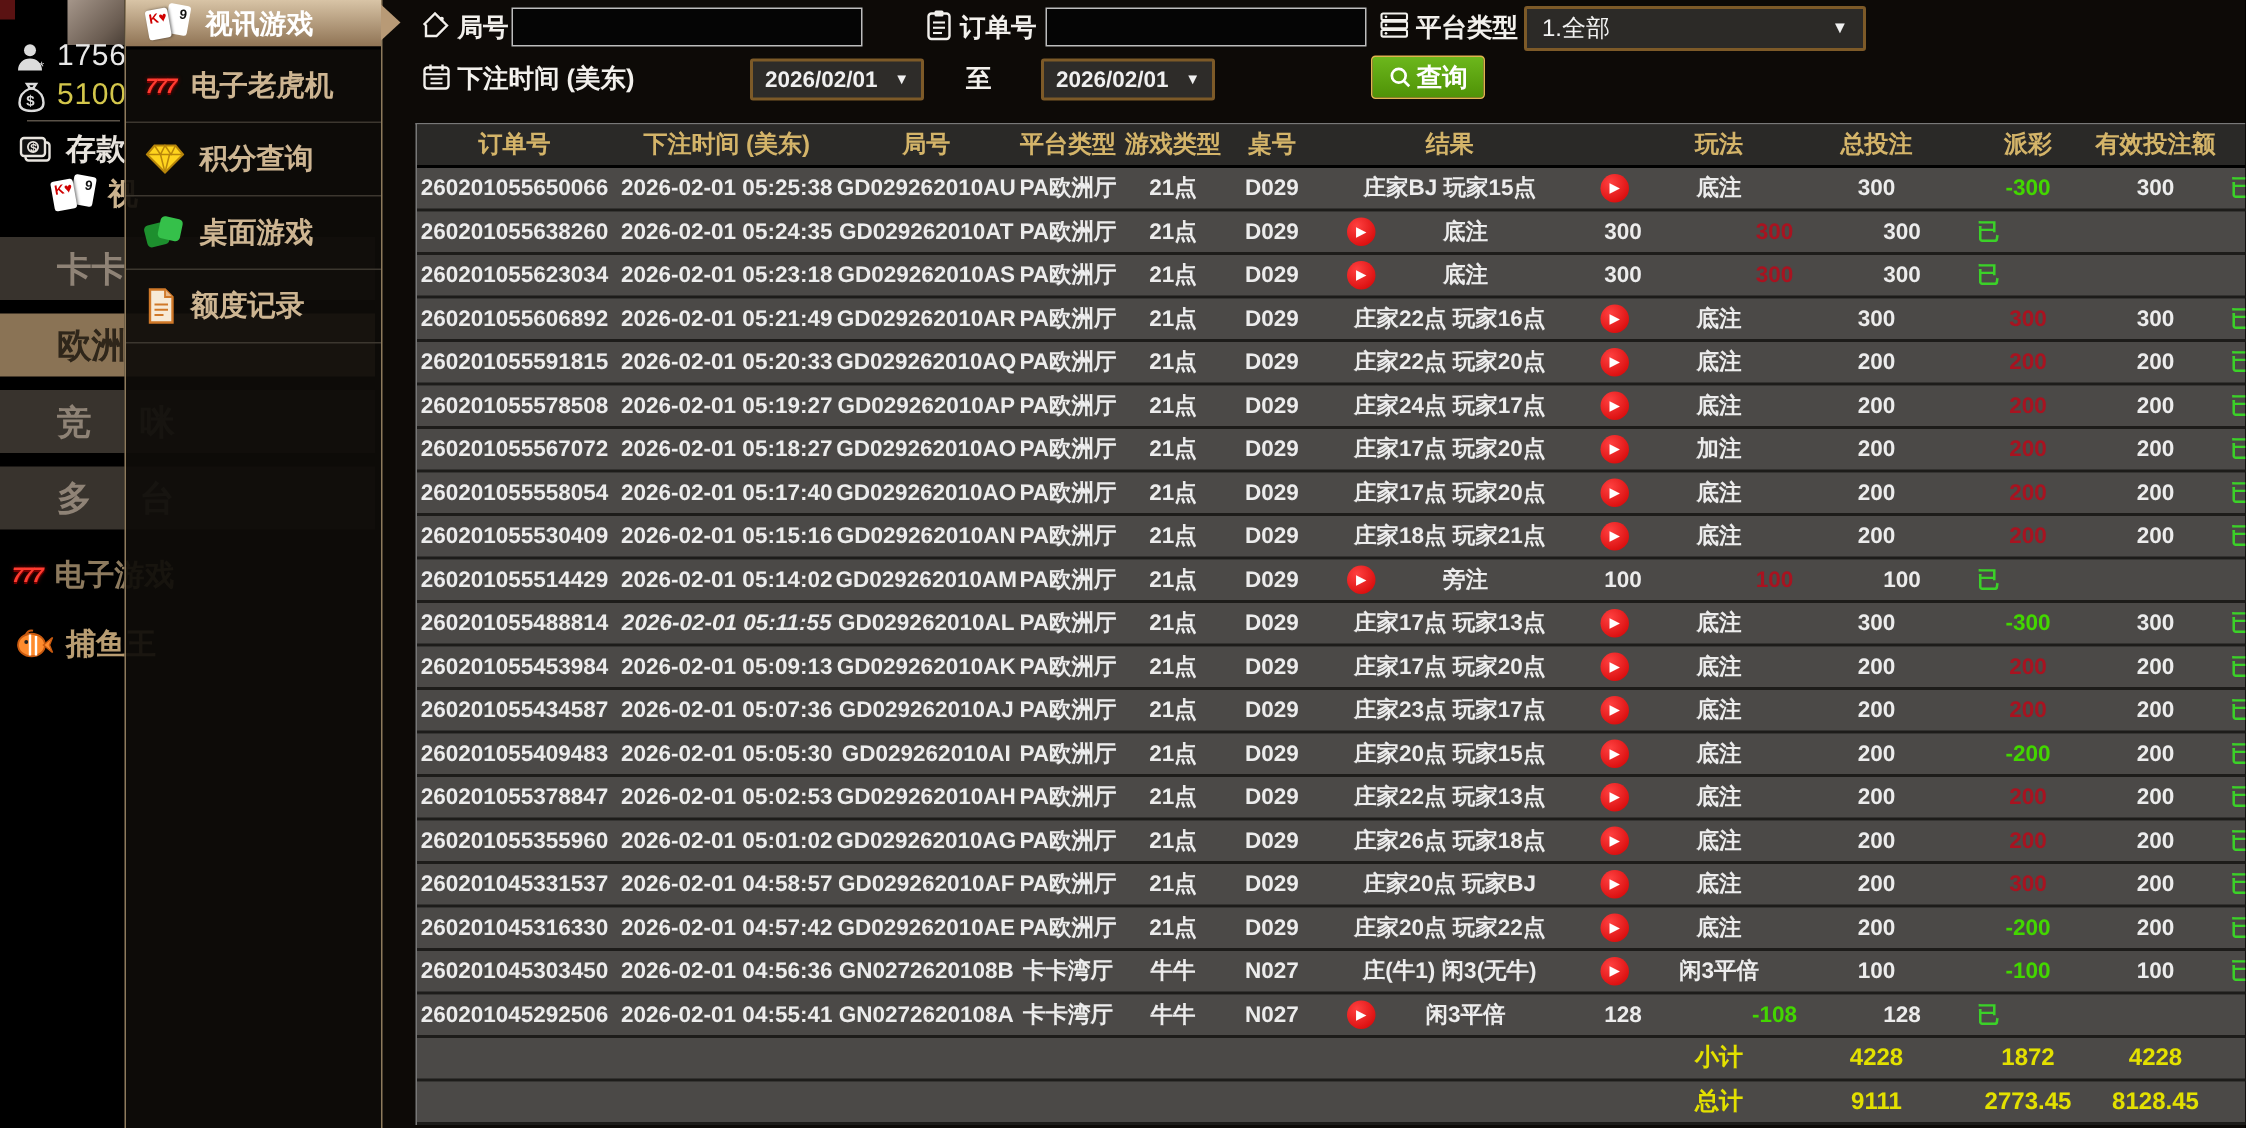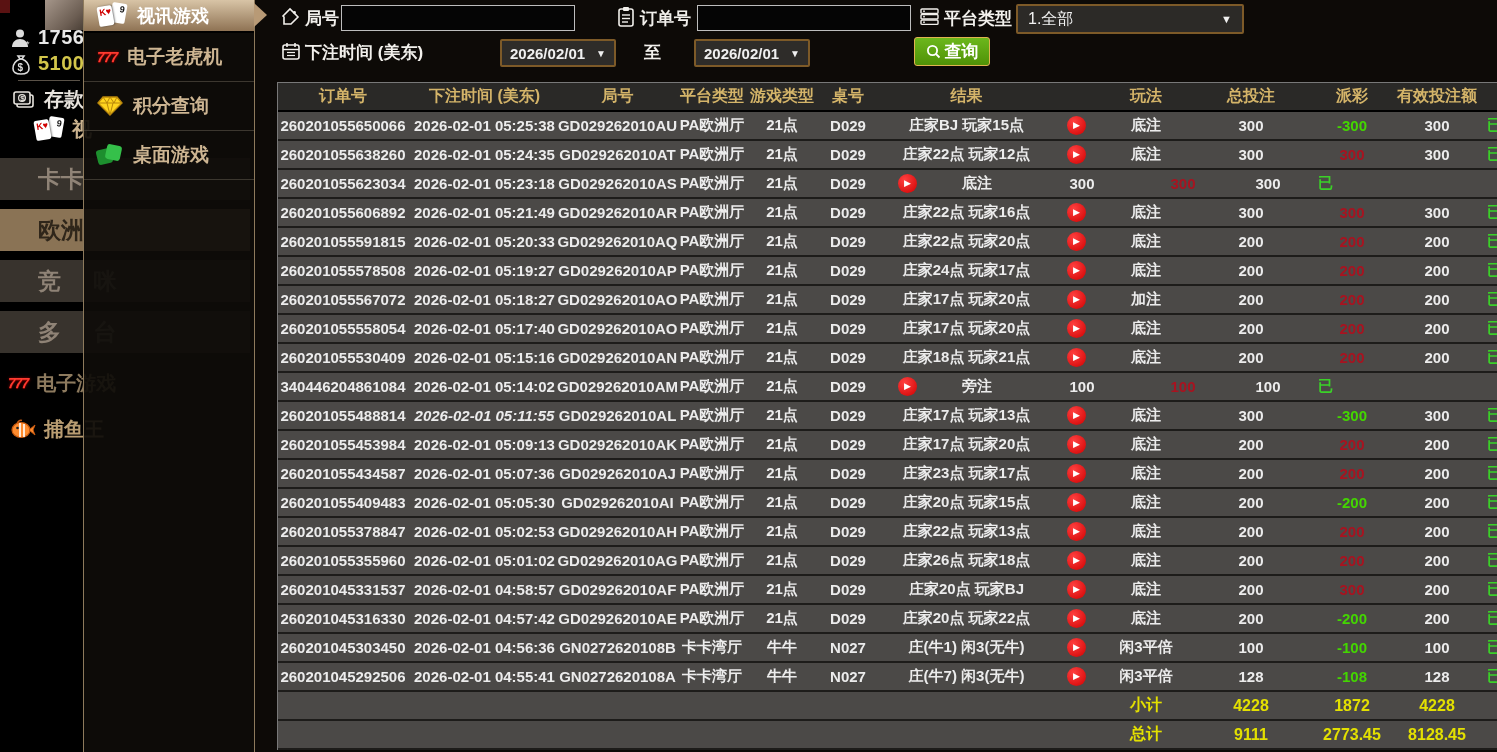--- a/index.html
+++ b/index.html
@@ -7,21 +7,21 @@
        font-family:"Liberation Sans","DejaVu Sans",sans-serif;-webkit-font-smoothing:antialiased;}
   .main-bg{position:absolute;left:253px;top:0;right:0;bottom:0;background:#0d0a07;}
   
   .sidebar{position:absolute;left:0;top:0;width:253px;height:752px;background:#000;}
   .red-chip{position:absolute;left:0;top:0;width:10px;height:13px;background:#5a1212;}
   .avatar{position:absolute;left:45px;top:0;width:38px;height:30px;
           background:linear-gradient(135deg,#a5968a,#6b5d52 70%,#4a3f36);}
   .stat{position:absolute;left:10px;display:flex;align-items:center;gap:6px;}
   .stat-user{top:26px;}
   .stat-balance{top:52px;}
-  .stat .val{font-size:20px;font-weight:bold;color:#e8e8e8;letter-spacing:.5px;}
+  .stat .val{font-size:20px;font-weight:normal;color:#e8e8e8;letter-spacing:.5px;}
   .stat-balance .val{color:#d3c64b;}
   .side-divider{position:absolute;left:18px;top:80px;width:62px;height:0;border-top:1px solid #5a5248;}
   .deposit-row{position:absolute;left:12px;top:86px;display:flex;align-items:center;gap:8px;cursor:pointer;}
   .deposit-row .lbl{font-size:20px;font-weight:bold;color:#e8e4de;}
   .video-row{position:absolute;left:34px;top:116px;display:flex;align-items:center;gap:8px;}
   .video-row .lbl{font-size:20px;font-weight:bold;color:#cbb38f;}
   .rooms{position:absolute;left:0;top:158px;width:250px;}
   .room{height:42px;margin-bottom:9px;background:#38332d;display:flex;align-items:center;
         padding-left:38px;font-size:23px;font-weight:bold;color:#8f8376;word-spacing:26px;cursor:pointer;}
   .room.active{background:#8a7355;color:#2f261a;}
@@ -195,20 +195,32 @@
         </span>
         <span class="lbl">积分查询</span>
       </div>
       <div class="fly-item">
         <span class="tg-ic">
           <i></i>
           <i></i>
         </span>
         <span class="lbl">桌面游戏</span>
       </div>
+      <div class="fly-item">
+        <span class="ic">
+          <svg width="20" height="24" viewBox="0 0 20 24">
+            <path d="M3 1 h10 l5 5 v17 H3 Z" fill="#f7ead6" stroke="#d07828" stroke-width="1.6"></path>
+            <path d="M13 1 v5 h5" fill="#e8b888" stroke="#d07828" stroke-width="1.2"></path>
+            <line x1="6" y1="11" x2="15" y2="11" stroke="#d07828" stroke-width="1.3"></line>
+            <line x1="6" y1="14.5" x2="15" y2="14.5" stroke="#d07828" stroke-width="1.3"></line>
+            <line x1="6" y1="18" x2="12" y2="18" stroke="#d07828" stroke-width="1.3"></line>
+          </svg>
+        </span>
+        <span class="lbl">额度记录</span>
+      </div>
     </div>
 
   <span class="ficon" style="left:281px;top:7px;">
     <svg width="20" height="20" viewBox="0 0 20 20">
         <path d="M11 2 L18 9 L10 17 L3 10 L3 3 L10 3 Z" fill="none" stroke="#f2f0ec" stroke-width="1.6" transform="rotate(-90 10 10)"></path>
         <circle cx="13.5" cy="5.5" r="1.4" fill="#f2f0ec"></circle>
       </svg>
   </span>
   <span class="flabel" style="left:305px;top:7px;">局号</span>
   <input class="tinput" style="left: 341px; top: 5px; width: 220px;" value="">
@@ -307,21 +319,20 @@
         <div class="cell " style="width: 88px;">300</div>
         <div class="cell status" style="width: 80px;">已</div>
       </div>
       <div class="trow drow">
         <div class="cell " style="width: 130px;">260201055638260</div>
         <div class="cell " style="width: 153px;">2026-02-01 05:24:35</div>
         <div class="cell " style="width: 113px;">GD029262010AT</div>
         <div class="cell " style="width: 76px;">PA欧洲厅</div>
         <div class="cell " style="width: 64px;">21点</div>
         <div class="cell " style="width: 68px;">D029</div>
-        <div class="cell " style="width: 169px;">庄家22点 玩家12点</div>
         <div class="cell " style="width: 50px;">
           <div class="play-btn">
             <span>▶</span>
           </div>
         </div>
         <div class="cell " style="width: 90px;">底注</div>
         <div class="cell " style="width: 120px;">300</div>
         <div class="cell pay pos" style="width: 82px;">300</div>
         <div class="cell " style="width: 88px;">300</div>
         <div class="cell status" style="width: 80px;">已</div>
@@ -452,21 +463,21 @@
             <span>▶</span>
           </div>
         </div>
         <div class="cell " style="width: 90px;">底注</div>
         <div class="cell " style="width: 120px;">200</div>
         <div class="cell pay pos" style="width: 82px;">200</div>
         <div class="cell " style="width: 88px;">200</div>
         <div class="cell status" style="width: 80px;">已</div>
       </div>
       <div class="trow drow">
-        <div class="cell " style="width: 130px;">340446204861084</div>
+        <div class="cell " style="width: 130px;">260201055514429</div>
         <div class="cell " style="width: 153px;">2026-02-01 05:14:02</div>
         <div class="cell " style="width: 113px;">GD029262010AM</div>
         <div class="cell " style="width: 76px;">PA欧洲厅</div>
         <div class="cell " style="width: 64px;">21点</div>
         <div class="cell " style="width: 68px;">D029</div>
         <div class="cell " style="width: 50px;">
           <div class="play-btn">
             <span>▶</span>
           </div>
         </div>
@@ -647,21 +658,20 @@
         <div class="cell " style="width: 88px;">100</div>
         <div class="cell status" style="width: 80px;">已</div>
       </div>
       <div class="trow drow">
         <div class="cell " style="width: 130px;">260201045292506</div>
         <div class="cell " style="width: 153px;">2026-02-01 04:55:41</div>
         <div class="cell " style="width: 113px;">GN0272620108A</div>
         <div class="cell " style="width: 76px;">卡卡湾厅</div>
         <div class="cell " style="width: 64px;">牛牛</div>
         <div class="cell " style="width: 68px;">N027</div>
-        <div class="cell " style="width: 169px;">庄(牛7) 闲3(无牛)</div>
         <div class="cell " style="width: 50px;">
           <div class="play-btn">
             <span>▶</span>
           </div>
         </div>
         <div class="cell " style="width: 90px;">闲3平倍</div>
         <div class="cell " style="width: 120px;">128</div>
         <div class="cell pay neg" style="width: 82px;">-108</div>
         <div class="cell " style="width: 88px;">128</div>
         <div class="cell status" style="width: 80px;">已</div>

